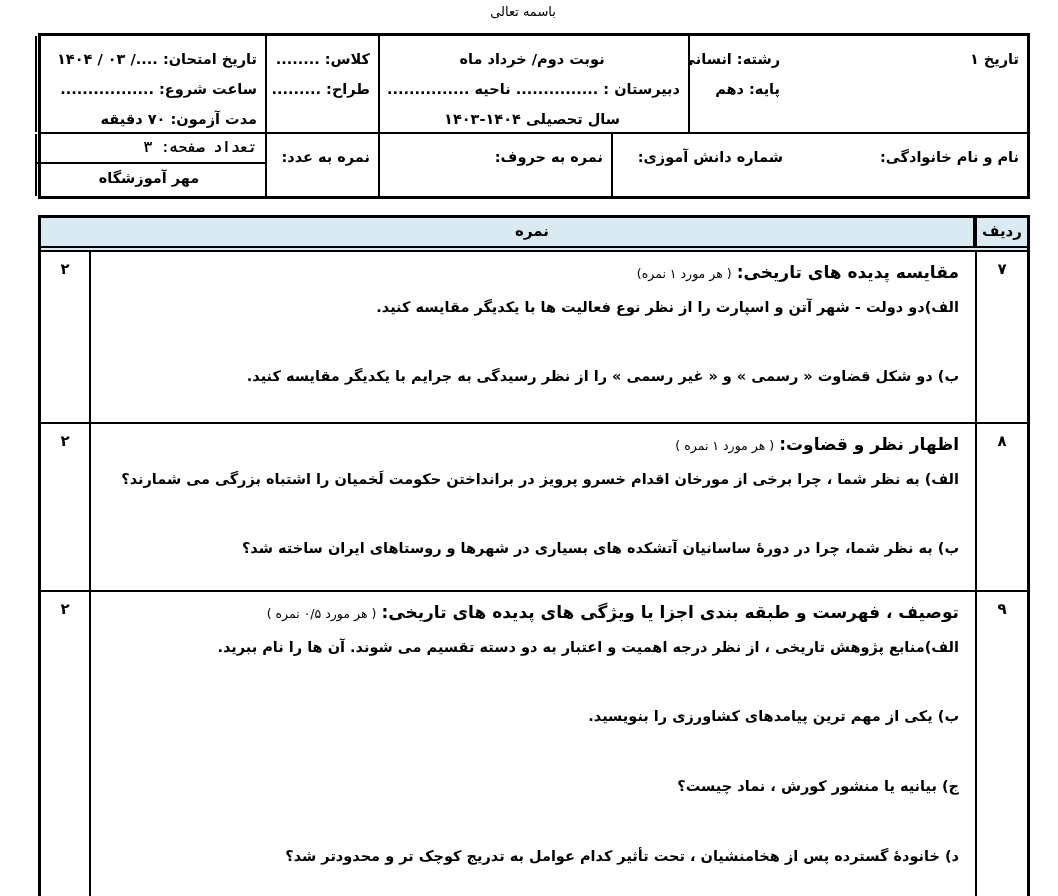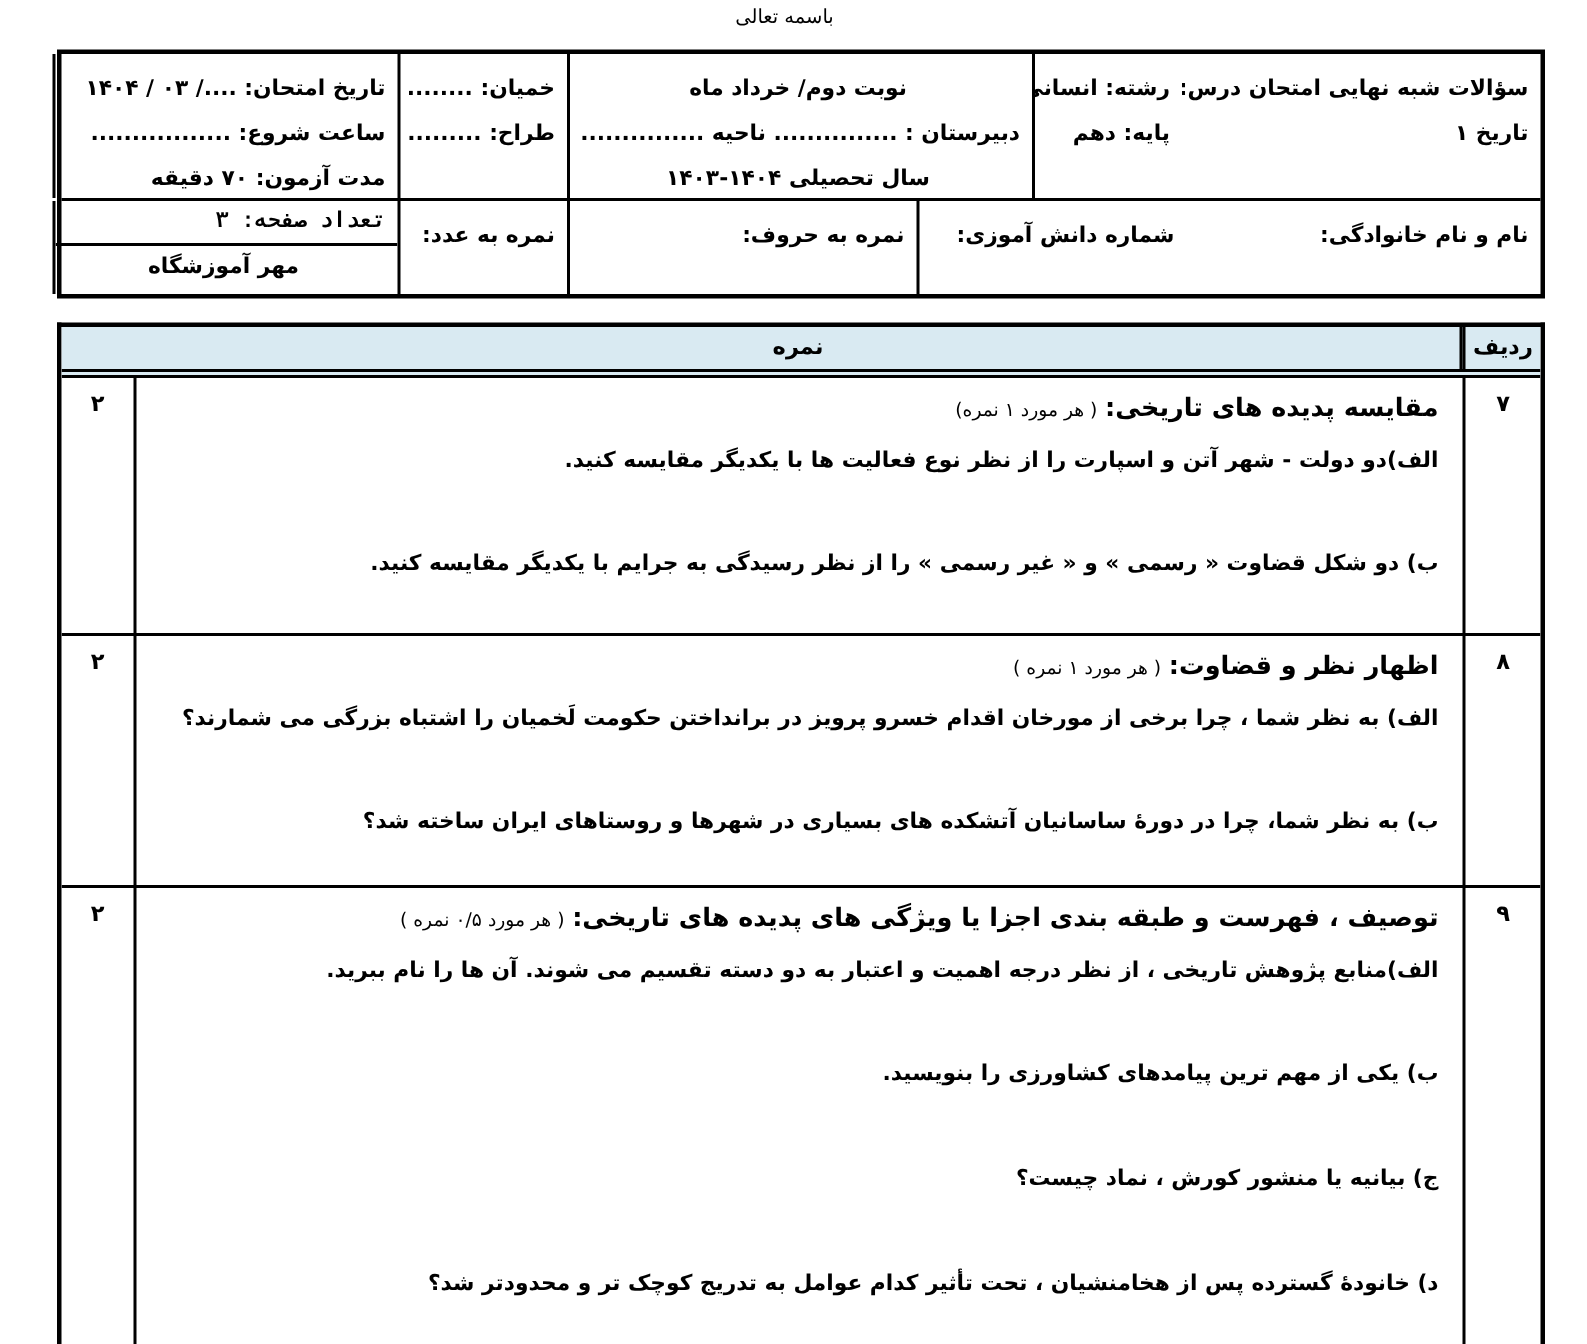--- a/index.html
+++ b/index.html
@@ -128,34 +128,33 @@
 </head>
 <body>
 
 <div class="page">
 
   <div class="basmala">باسمه تعالی</div>
 
   <div class="header-table">
     <div class="band-top">
       <div class="hcell">
-        <span class="line">سؤالات شبه نهایی امتحان درس:</span>
         <span class="line">تاریخ ۱</span>
       </div>
       <div class="hcell sep">
         <span class="line">رشته: انسانی</span>
         <span class="line">پایه:  دهم</span>
       </div>
       <div class="hcell sep school-cell">
         <span class="line center">نوبت دوم/ خرداد ماه</span>
         <span class="line">دبیرستان : ...............  ناحیه ...............</span>
         <span class="line center"><span>سال تحصیلی</span> <span class="ltr-num" dir="ltr">۱۴۰۳-۱۴۰۴</span></span>
       </div>
       <div class="hcell sep">
-        <span class="line">خمیان: ........</span>
+        <span class="line">کلاس: ........</span>
         <span class="line">طراح: .........</span>
       </div>
       <div class="hcell sep">
         <span class="line">تاریخ امتحان: ..../ ۰۳ / ۱۴۰۴</span>
         <span class="line">ساعت شروع: .................</span>
         <span class="line">مدت آزمون: ۷۰ دقیقه</span>
       </div>
     </div>
     <div class="band-bottom">
       <div class="hcell">

